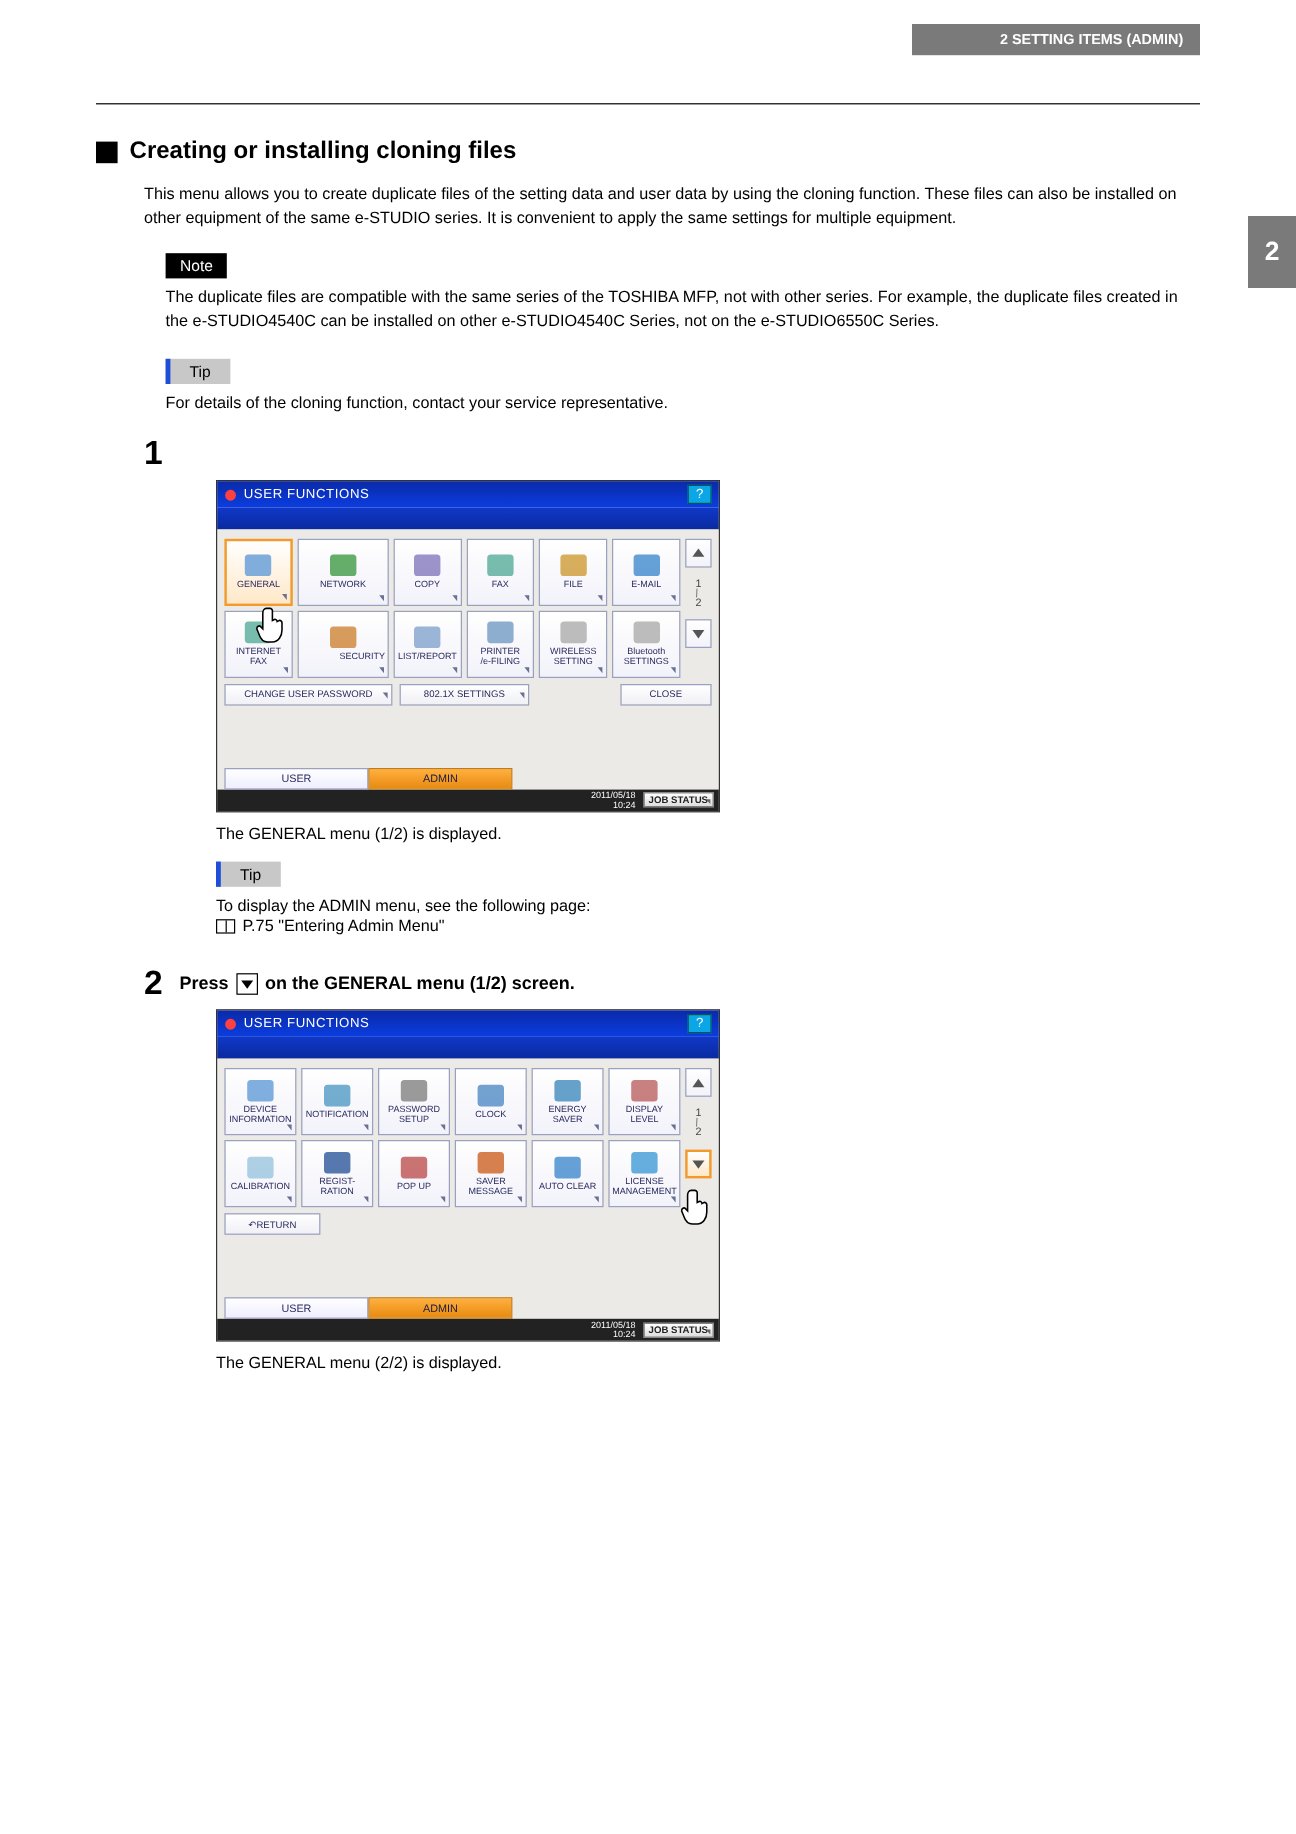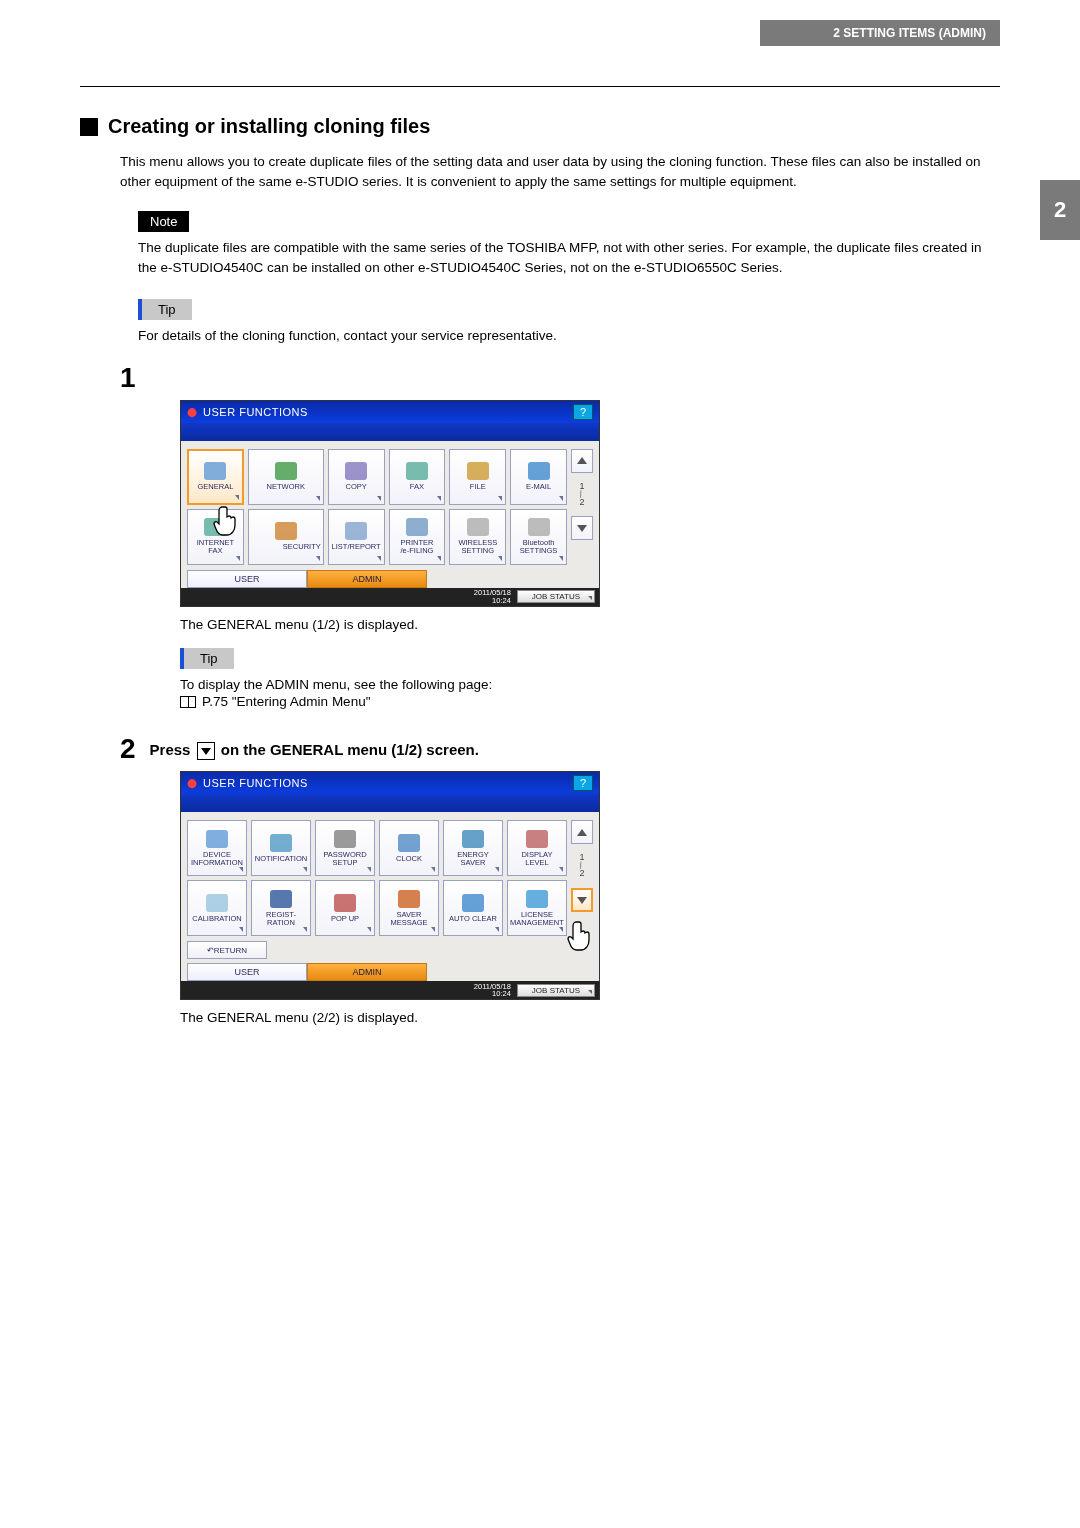--- a/index.html
+++ b/index.html
@@ -43,27 +43,27 @@
   .side-arrows { width: 22px; display: flex; flex-direction: column; gap: 3px; align-items: center; }
   .arrow-btn { width: 22px; height: 24px; border: 1px solid #9aa0c0; background: linear-gradient(#fff,#f2f2fa); display: flex; align-items: center; justify-content: center; }
   .arrow-btn.sel { border: 2px solid #f39a2a; background: linear-gradient(#fff,#ffe8c8); }
   .arrow-up::after { content: ""; border-left: 5px solid transparent; border-right: 5px solid transparent; border-bottom: 7px solid #555; }
   .arrow-down::after { content: ""; border-left: 5px solid transparent; border-right: 5px solid transparent; border-top: 7px solid #555; }
   .page-ind { font-size: 9px; color: #444; text-align: center; line-height: 1.1; padding: 6px 0; }
   .page-ind .slash { display: block; transform: rotate(-30deg); margin: -2px 0; }
   .bottom-row { display: flex; gap: 6px; padding: 0 6px 4px 6px; }
   .long-btn { border: 1px solid #9aa0c0; background: linear-gradient(#fff,#f0f0f6); font-size: 8px; color: #2a2a60; height: 18px; display: flex; align-items: center; justify-content: center; position: relative; }
   .long-btn .tri2 { position: absolute; right: 3px; top: 6px; width: 0; height: 0; border-left: 4px solid transparent; border-right: 0; border-top: 5px solid #6a7090; }
-  .tabs-row { display: flex; padding: 0 6px; gap: 0; }
+  .tabs-row { display: flex; padding: 0 6px; gap: 0; margin-top: 48px; }
   .tab-btn { width: 120px; height: 18px; font-size: 9px; display: flex; align-items: center; justify-content: center; border: 1px solid #9aa0c0; color: #2a2a60; }
   .tab-user { background: linear-gradient(#fff,#eef); }
   .tab-admin { background: linear-gradient(#ffb040,#e88a10); color: #1a1a40; border-color: #c47a10; }
   .status-bar { background: #222; color: #fff; display: flex; align-items: center; height: 18px; padding: 0 4px; font-size: 8px; }
   .status-bar .dt { margin-left: auto; text-align: right; line-height: 1; font-size: 7.5px; }
-  .job-btn { border: 1px solid #888; background: linear-gradient(#fff,#ddd); color: #222; font-size: 8px; padding: 1px 14px; margin-left: 6px; position: relative; }
+  .job-btn { border: 1px solid #888; background: linear-gradient(#fff,#ddd); color: #222; font-size: 8px; padding: 1px 4px; margin-left: 6px; position: relative; font-weight: bold; }
   .job-btn::after { content: ""; position: absolute; right: 2px; bottom: 2px; border-left: 4px solid transparent; border-top: 4px solid #666; }
   .hand-cursor { position: absolute; width: 30px; height: 34px; pointer-events: none; }
   .hand-cursor svg { width: 100%; height: 100%; }
   .return-btn { width: 80px; }
   .footer { border-top: 1px solid #000; margin-top: 340px; padding-top: 10px; font-size: 14px; text-align: right; }
   .footer .pg { margin-left: 18px; }
 </style>
 </head>
 <body>
 
@@ -169,20 +169,34 @@
             </div>
           </div>
         <div class="side-arrows">
           <div class="arrow-btn arrow-up"></div>
           <div class="page-ind">
             <span>1</span><span class="slash">⁄</span><span>2</span>
           </div>
           <div class="arrow-btn arrow-down"></div>
         </div>
       </div>
+      <div class="bottom-row">
+        <div class="long-btn" style="flex:1.3">
+            <span>CHANGE USER PASSWORD</span>
+            <span class="tri2"></span>
+          </div>
+        <div class="long-btn" style="flex:1">
+            <span>802.1X SETTINGS</span>
+            <span class="tri2"></span>
+          </div>
+        <div style="flex:.6"></div>
+        <div class="long-btn" style="flex:.7">
+            <span>CLOSE</span>
+          </div>
+      </div>
       <div class="tabs-row">
         <div class="tab-btn tab-user">USER</div>
         <div class="tab-btn tab-admin">ADMIN</div>
       </div>
       <div class="status-bar">
         <div class="dt">
           <div>2011/05/18</div>
             <div>10:24</div>
         </div>
         <div class="job-btn">JOB STATUS</div>

